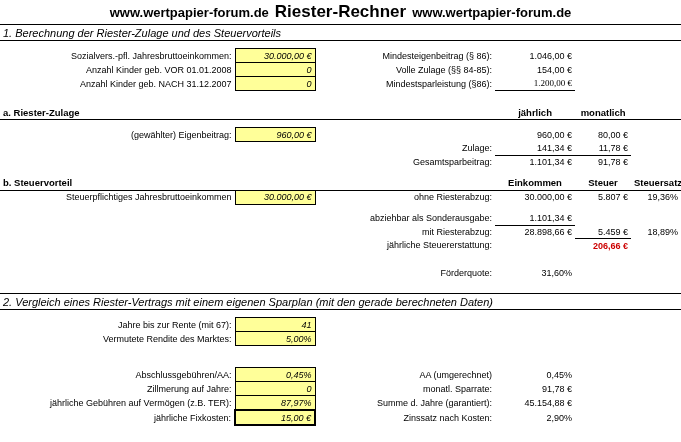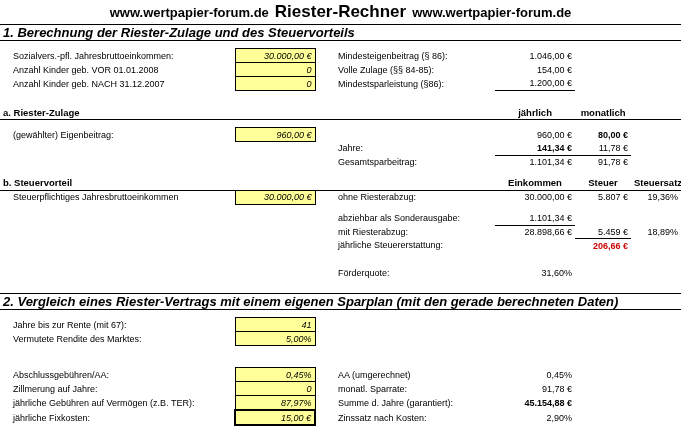--- a/index.html
+++ b/index.html
@@ -28,27 +28,27 @@
   td{
     height:13px;
     padding:0 3px;
     font-size:9px;
     vertical-align:middle;
     overflow:hidden;
     white-space:nowrap;
   }
 
   
-  .r{}
+  .r{text-align:right;}
   .c{text-align:center;}
   .l{text-align:left;}
-  .b{font-weight:bold;}
+  .b{font-weight:normal;}
 
   .section{
-    font-weight:bold;font-style:italic;font-size:13px;
+    font-weight:normal;font-style:italic;font-size:11px;
     border-top:1px solid #000;border-bottom:1px solid #000;
     background:#ffffff;
     height:15px;
     margin-left:40px;
   }
   .subsection{
     font-weight:bold;font-size:9.5px;
     border-bottom:1px solid #000;
     height:14px;
   }
@@ -56,21 +56,21 @@
   .input{
     background:#ffff99;
     border:1px solid #000;
     text-align:right;
     font-weight:normal;
     font-style:italic;
     color:#000;
   }
   .input.thick{border:2px solid #000;}
   .val{text-align:right;}
-  .valbox{text-align:right;border-bottom:1px solid #000;}
+  .valbox{text-align:right;border-bottom:1px solid #000;font-family:Liberation Serif, serif;}
   .red{color:#cc0000;font-weight:bold;}
 
   .sep{height:7px;}
   .sep td{height:7px;border:none;}
   .underline-blk{border-bottom:1px solid #000;}
 </style>
 </head>
 <body>
 
 <div class="sheet">
@@ -175,21 +175,21 @@
       <td class="val">960,00 €</td>
       <td class="val b">80,00 €</td>
       <td></td>
     </tr>
 
     <tr>
       <td></td>
       <td></td>
       <td></td>
       <td></td>
-      <td class="r">Jahre:</td>
+      <td class="r">Zulage:</td>
       <td class="val b underline-blk">141,34 €</td>
       <td class="val underline-blk">11,78 €</td>
       <td></td>
     </tr>
 
     <tr>
       <td></td>
       <td></td>
       <td></td>
       <td></td>

